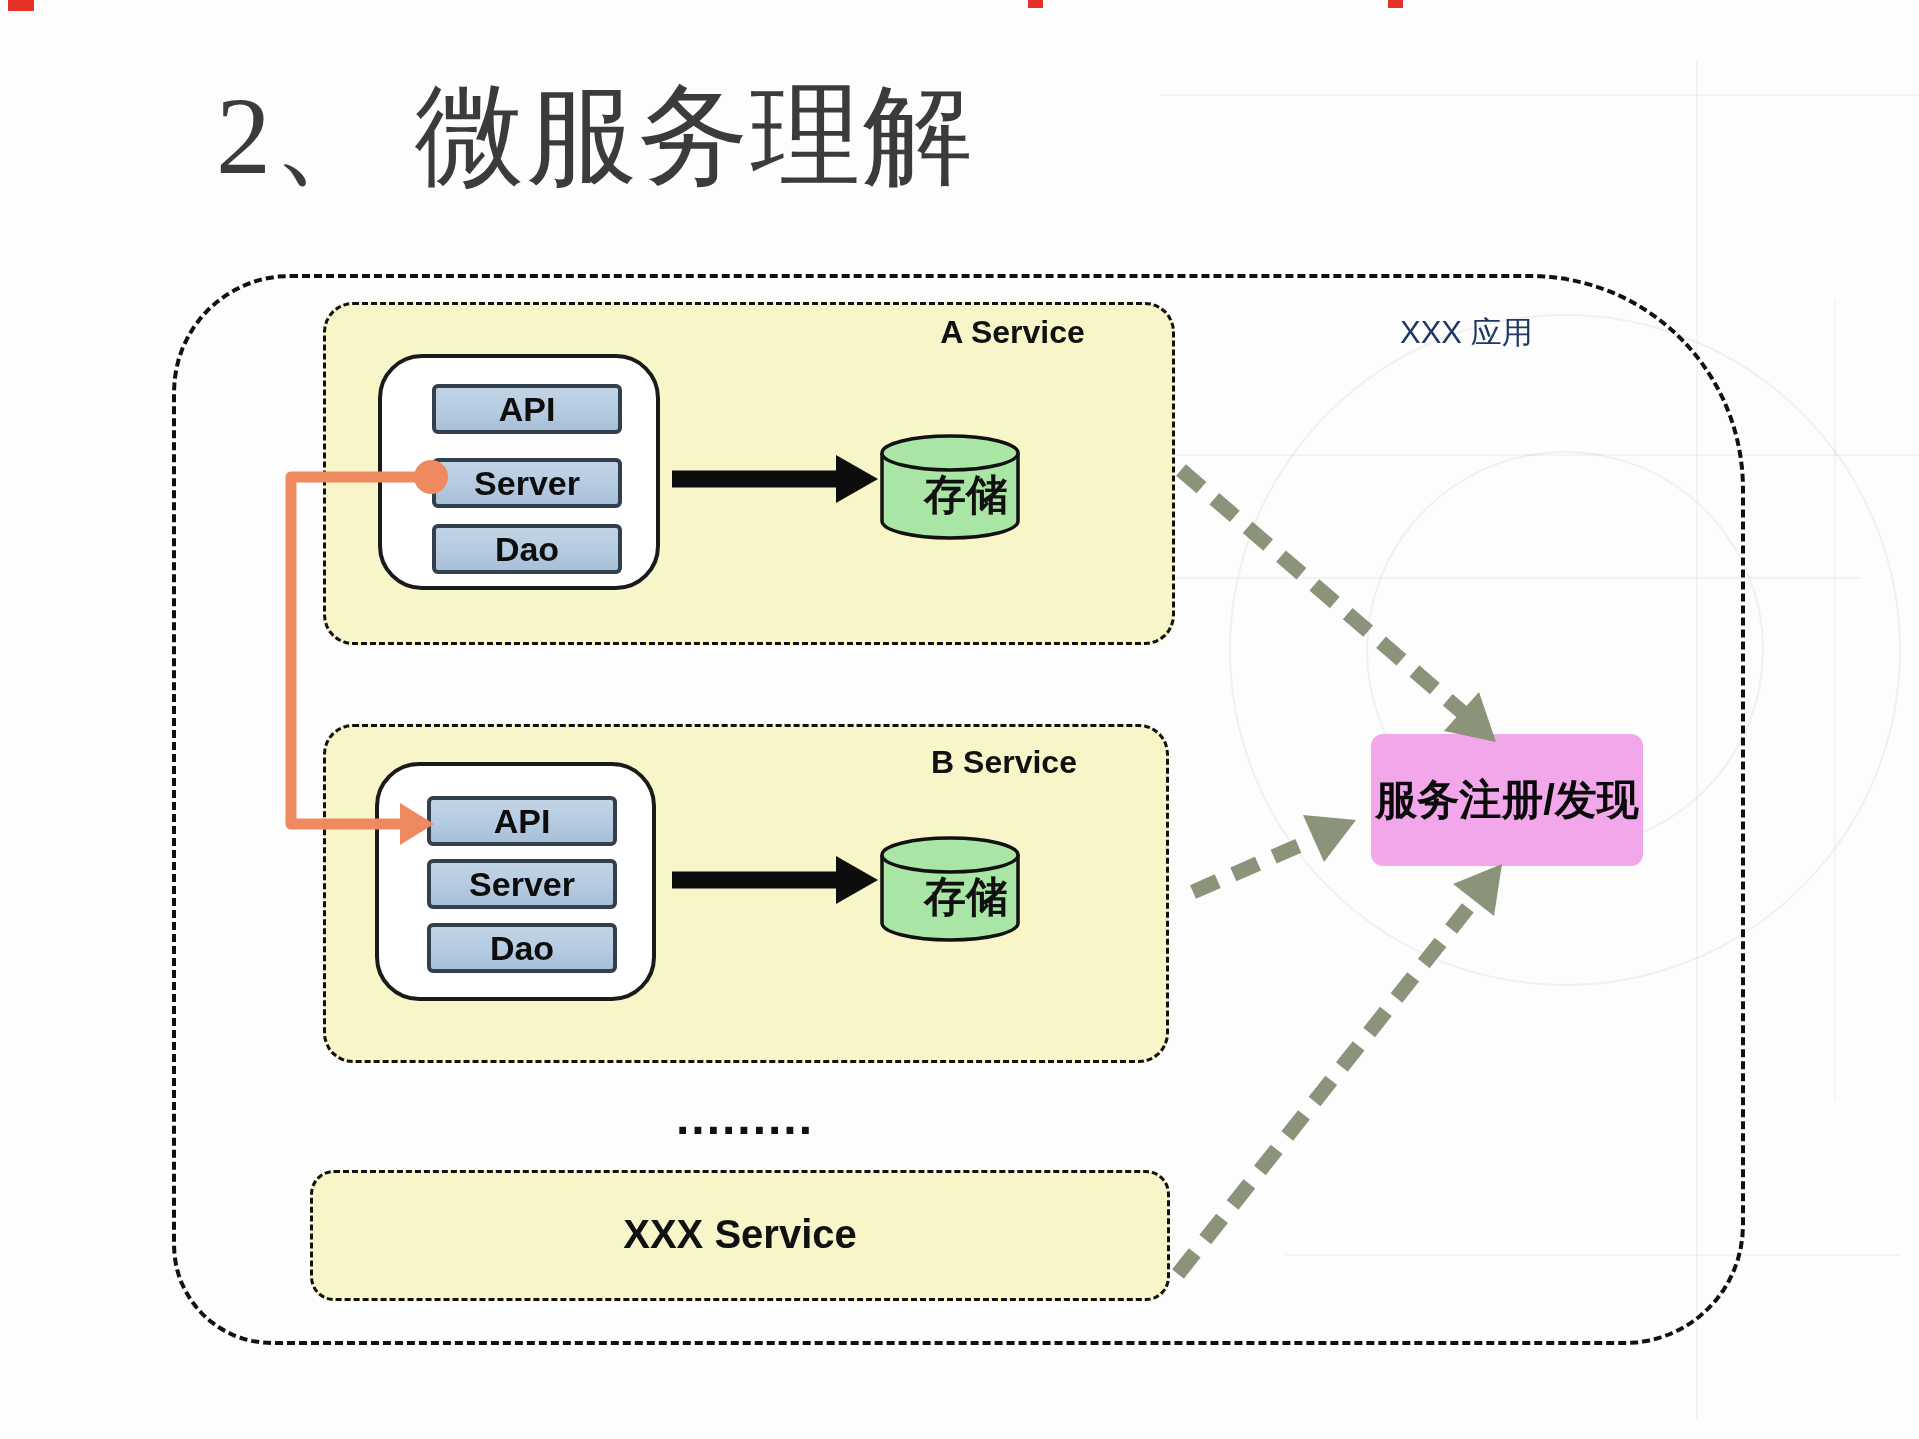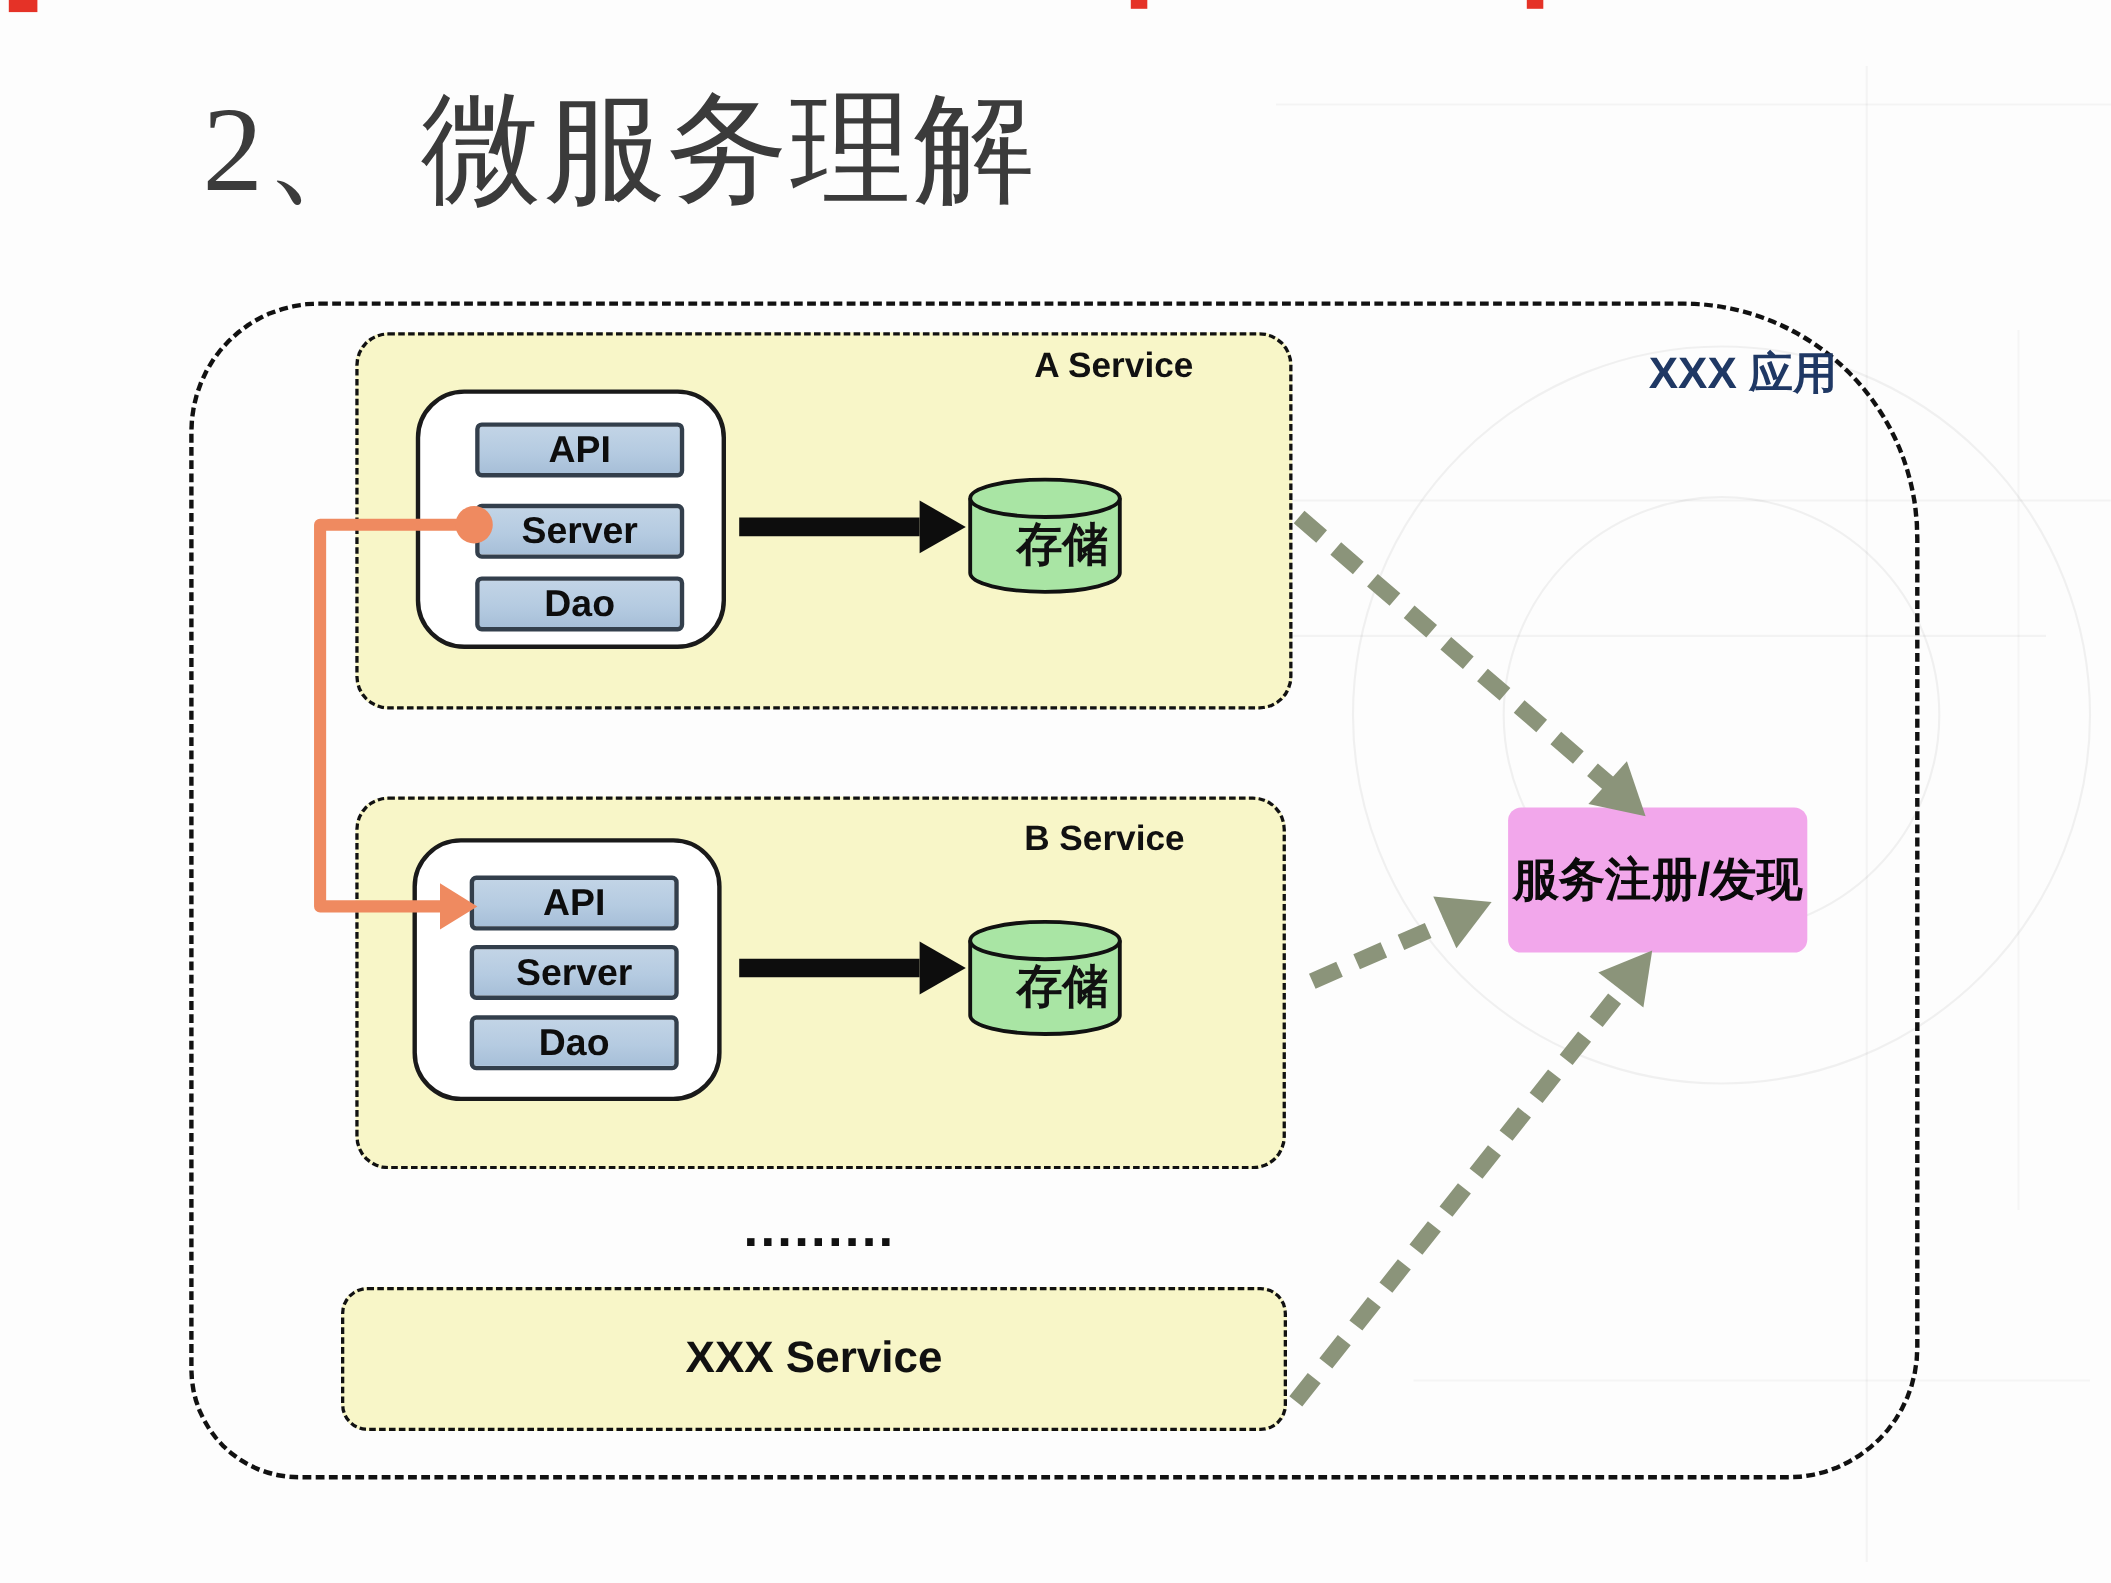--- a/index.html
+++ b/index.html
@@ -19,36 +19,36 @@
   html,body{margin:0;padding:0;}
   body{
     width:1919px;height:1439px;position:relative;overflow:hidden;
     background:var(--bg);
     font-family:"Liberation Sans","DejaVu Sans",sans-serif;
     color:var(--ink);
   }
   .abs{position:absolute;}
   
   .slide-title{
-    left:184px;top:62px;
+    left:216px;top:62px;
     font-family:"Liberation Serif","DejaVu Serif",serif;
     font-size:110px;line-height:1.35;color:var(--title);
     letter-spacing:2px;white-space:nowrap;
   }
   
   .outer-boundary{
     left:172px;top:274px;width:1573px;height:1071px;
     border:4px dashed var(--ink);
     border-radius:118px 215px 120px 100px;
     box-sizing:border-box;
     background:transparent;
   }
   .app-label{
-    left:1400px;top:312px;width:270px;text-align:right;
-    font-size:40px;font-weight:700;color:var(--app_label);
+    left:1400px;top:312px;width:270px;text-align:left;
+    font-size:31px;font-weight:400;color:var(--app_label);
     white-space:nowrap;
   }
   
   .service-box{
     background:var(--service_fill);
     border:3.5px dashed var(--ink);
     border-radius:30px;box-sizing:border-box;
   }
   .service-a{left:323px;top:302px;width:852px;height:343px;}
   .service-b{left:323px;top:724px;width:846px;height:339px;}

